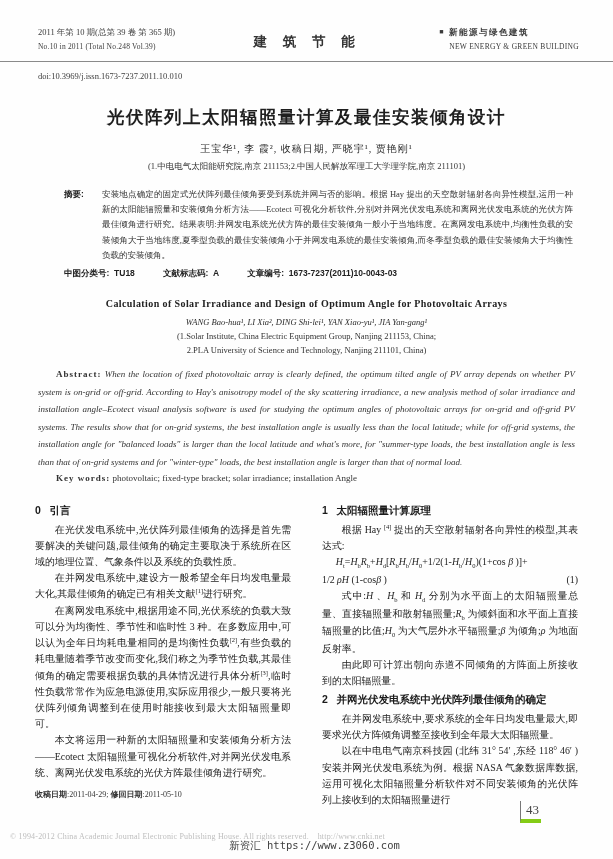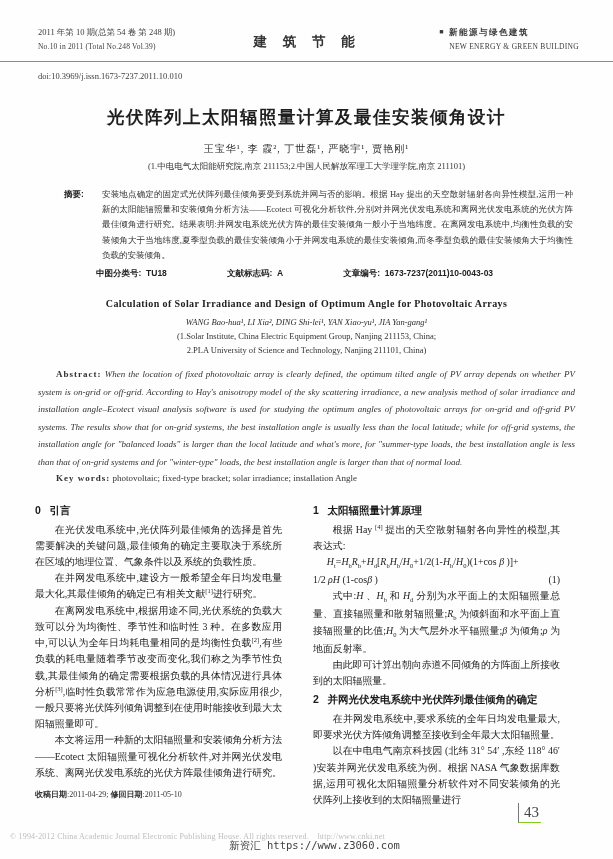--- a/index.html
+++ b/index.html
@@ -27,73 +27,73 @@
               letter-spacing:1.5px; font-family:"Liberation Sans", sans-serif; color:#1e1e1e; }
   .authors-cn { margin-top:13px; text-align:center; font-size:10px; letter-spacing:1px; }
   .affil-cn { margin-top:5px; text-align:center; font-size:8.5px; color:#333; }
   
   .abs-block { display:flex; margin:14px 40px 0 64px; font-size:8.5px;
                line-height:1.8; text-align:justify; color:#333; }
   .abs-label { flex:0 0 38px; font-family:"Liberation Sans", sans-serif; font-weight:bold; color:#222; }
   .kw-line { margin:5px 40px 0 64px; font-size:8.5px; white-space:pre-wrap; color:#333; }
   .kw-label, .meta-label { font-family:"Liberation Sans", sans-serif; font-weight:bold; color:#222; }
   .meta-line { margin:5px 40px 0 64px; font-size:8.5px; color:#333; }
-  .meta-line .seg { margin-right:26px; white-space:pre;margin-left:32px; }
+  .meta-line .seg { margin-right:26px; white-space:pre; }
   
   .title-en { margin-top:18px; text-align:center; font-size:10px; font-weight:bold;
               letter-spacing:0.4px; color:#222; }
   .authors-en { margin-top:8px; text-align:center; font-size:8.5px; font-style:italic; }
   .affil-en { margin-top:4px; text-align:center; font-size:8.5px; color:#333; }
   .abs-en { margin:11px 38px 0 38px; font-size:9px; line-height:1.95; text-align:justify;
             font-style:italic; color:#333; text-indent:18px; }
   .abs-en-label { font-style:normal; font-weight:bold; letter-spacing:1px; }
   .kw-en { margin:1px 38px 0 38px; font-size:9px; text-indent:18px; color:#333; }
   
-  .columns { display:flex; gap:31px; margin:17px 53px 0 35px; }
+  .columns { display:flex; gap:31px; margin:17px 35px 0 35px; }
   .col { flex:1; min-width:0; font-size:9.9px; line-height:1.63; text-align:justify; color:#222; }
   .sec-head { font-family:"Liberation Sans", sans-serif; font-weight:bold; font-size:10.5px;
               margin:2px 0 3px 0; white-space:pre-wrap; text-align:left; color:#1a1a1a; }
   .col p { text-indent:2em; }
   sup { font-size:6.5px; }
   sub { font-size:6.5px; }
   .formula-l1 { text-indent:1.4em; }
   .formula-l2 { display:flex; justify-content:space-between; text-indent:0 !important; }
   .dates { margin-top:7px; font-size:8px; color:#333; }
   .dates b { font-family:"Liberation Sans", sans-serif; }
   
-  .page-no { position:absolute; right:72px; bottom:36px; font-size:15px; color:#444;
-             border-left:1px solid #777; border-bottom:1px solid #84cc16; padding:1px 2px 1px 5px; }
+  .page-no { position:absolute; right:72px; bottom:36px; font-size:13px; color:#444;
+             border-left:1px solid #777; border-bottom:4px solid #84cc16; padding:1px 2px 1px 5px; }
   .copyright { position:absolute; left:10px; bottom:18px; font-size:8px; color:#bdbdbd;
                white-space:pre; letter-spacing:0.2px; }
   .watermark { position:absolute; left:16px; right:0; bottom:6px; text-align:center;
                font-size:10.5px; color:#3f3f3f; font-family:"DejaVu Sans Mono", monospace; }
 </style>
 </head>
 <body>
 
 <div class="page">
 
   <div class="header">
     <div class="hdr-left">
-      <div class="issue-cn">2011 年第 10 期(总第 54 卷  第 248 期)</div>
+      <div class="issue-cn">2011 年第 10 期(总第 39 卷  第 365 期)</div>
       <div class="issue-en">No.10  in  2011  (Total No.248 Vol.39)</div>
     </div>
     <div class="journal-name">建 筑 节 能</div>
     <div class="hdr-right">
       <div class="col-cn">
         <span class="sq-icon">■</span><span>新能源与绿色建筑</span>
       </div>
       <div class="col-en">NEW ENERGY &amp; GREEN BUILDING</div>
     </div>
   </div>
   <div class="header-rule"></div>
   <div class="doi-line">doi:10.3969/j.issn.1673-7237.2011.10.010</div>
 
   <div class="title-cn">光伏阵列上太阳辐照量计算及最佳安装倾角设计</div>
-  <div class="authors-cn">王宝华¹,  李  霞²,  丁世磊¹,  严晓宇¹,  贾艳刚¹</div>
+  <div class="authors-cn">王宝华¹,  李  霞²,  收稿日期,  严晓宇¹,  贾艳刚¹</div>
   <div class="affil-cn">(1.中电电气太阳能研究院,南京  211153;2.中国人民解放军理工大学理学院,南京  211101)</div>
 
   <div class="abs-block">
     <div class="abs-label">摘要:</div>
     <div class="abs-text">安装地点确定的固定式光伏阵列最佳倾角要受到系统并网与否的影响。根据 Hay 提出的天空散射辐射各向异性模型,运用一种新的太阳能辐照量和安装倾角分析方法——Ecotect 可视化分析软件,分别对并网光伏发电系统和离网光伏发电系统的光伏方阵最佳倾角进行研究。结果表明:并网发电系统光伏方阵的最佳安装倾角一般小于当地纬度。在离网发电系统中,均衡性负载的安装倾角大于当地纬度,夏季型负载的最佳安装倾角小于并网发电系统的最佳安装倾角,而冬季型负载的最佳安装倾角大于均衡性负载的安装倾角。</div>
   </div>
   <div class="meta-line">
     <span class="seg meta-label">中图分类号:  TU18</span>
     <span class="seg meta-label">文献标志码:  A</span>
     <span class="seg meta-label">文章编号:  1673-7237(2011)10-0043-03</span>

